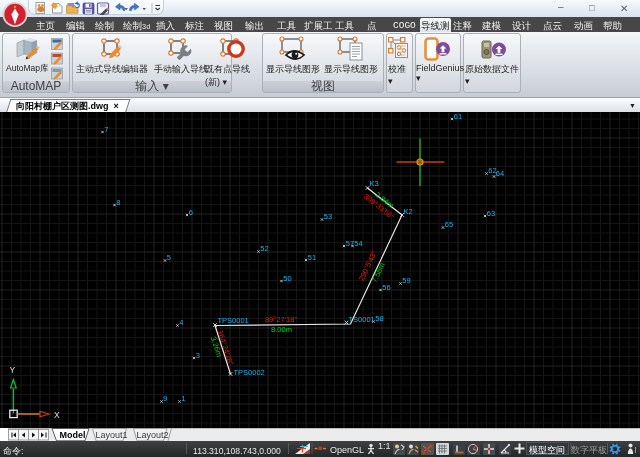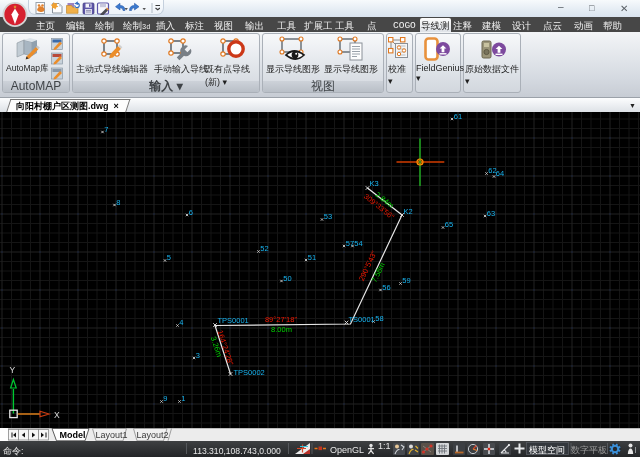--- a/index.html
+++ b/index.html
@@ -60,21 +60,21 @@
     <span class="mtab" style="left:482px">建模</span>
     <span class="mtab" style="left:512px">设计</span>
     <span class="mtab" style="left:543px">点云</span>
     <span class="mtab" style="left:574px">动画</span>
     <span class="mtab" style="left:603px">帮助</span>
 </div>
 <div id="ribbon">
  <div class="panel" id="p1" style="left:2px;width:68px;">
       <div class="plabel">AutoMAP</div>
     </div>
- <div class="panel" id="p2" style="left:72px;width:188px;font-weight:bold;">
+ <div class="panel" id="p2" style="left:72px;width:160px;">
       <div class="plabel">输入 ▾</div>
     </div>
  <div class="panel" id="p3" style="left:262px;width:122px;">
       <div class="plabel">视图</div>
     </div>
  <div class="panel" id="p4" style="left:386px;width:27px;"></div>
  <div class="panel" id="p5" style="left:415px;width:46px;"></div>
  <div class="panel" id="p6" style="left:463px;width:58px;"></div>
  <div class="btxt" style="left:6px;top:31px;width:44px;font-size:8.5px;">AutoMap库</div>
  <div class="btxt" style="left:76px;top:31px;width:76px;">主动式导线编辑器</div>

